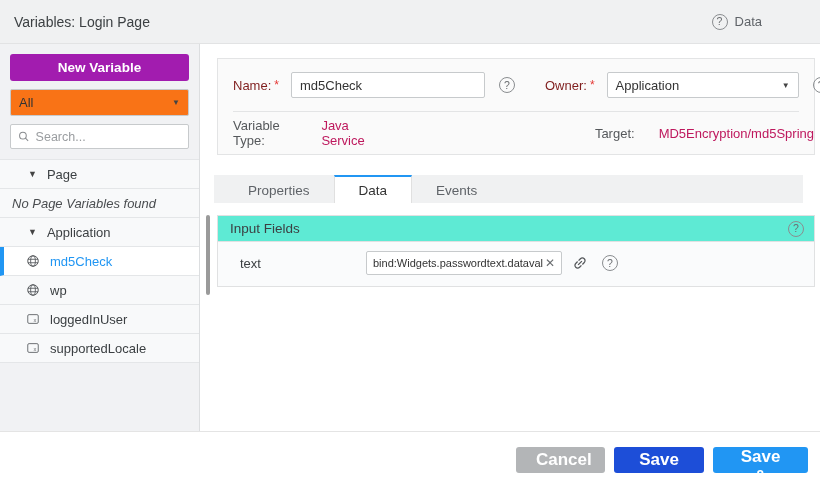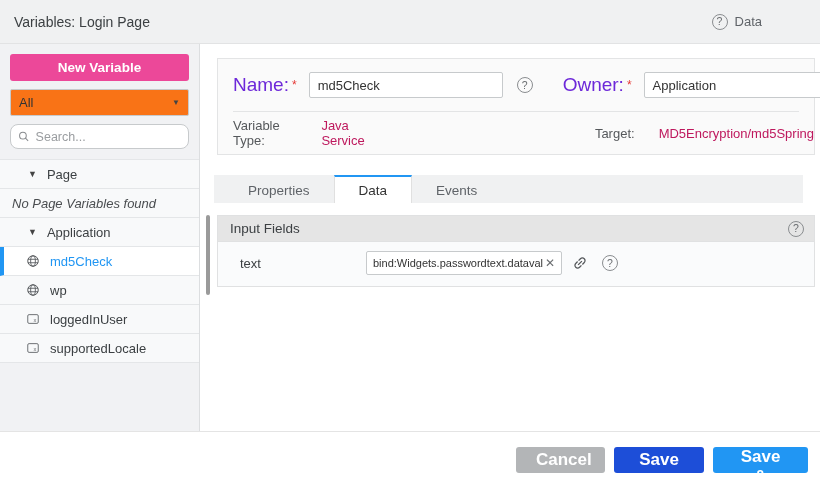--- a/index.html
+++ b/index.html
@@ -17,30 +17,30 @@
   .qicon { display:inline-flex; align-items:center; justify-content:center;
            width:16px; height:16px; border:1.3px solid #8a8d90; border-radius:50%;
            font-size:10.5px; color:#6a6d70; line-height:1; flex:0 0 auto; }
 
   
   .body { position:absolute; top:44px; left:0; width:820px; height:387px; display:flex; }
 
   
   .sidebar { width:200px; height:100%; background:#f1f2f4; border-right:1px solid #dcdee0;
              display:flex; flex-direction:column; }
-  .btn-new { margin:10px 10px 8px 10px; height:27px; background:#ec4899; color:#fff;
+  .btn-new { margin:10px 10px 8px 10px; height:27px; background:#a21caf; color:#fff;
              border:none; border-radius:3px; font-size:13.5px; font-weight:bold;
              font-family:inherit; cursor:pointer; }
   .filter-select { margin:0 10px 8px 10px; height:27px; background:#f97316;
                    border:1px solid #c7cacc; border-radius:2px; display:flex;
                    align-items:center; justify-content:space-between; padding:0 8px;
                    font-size:13px; color:#333; cursor:pointer; }
   .caret { font-size:8px; color:#444; }
   .search-wrap { margin:0 10px 10px 10px; height:25px; background:#fff;
-                 border:1px solid #c7cacc; border-radius:8px; display:flex;
+                 border:1px solid #c7cacc; border-radius:2px; display:flex;
                  align-items:center; padding:0 7px; gap:6px; }
   .search-wrap input { border:none; outline:none; width:100%; font-size:12.5px;
                        font-family:inherit; color:#333; background:transparent; }
   .search-wrap input::placeholder { color:#9a9da0; }
   .tree { background:#f8f9fa; border-top:1px solid #e4e6e8; }
   .tree-row { height:29px; display:flex; align-items:center; gap:10px;
               border-bottom:1px solid #e4e6e8; font-size:13px; color:#3c4043; }
   .tree-group { padding-left:28px; cursor:pointer; }
   .tree-group .caret { font-size:9px; }
   .tree-empty { padding-left:12px; font-style:italic; color:#4a4d50; cursor:default; }
@@ -54,21 +54,21 @@
   .divider { width:14px; height:100%; background:#fff; position:relative; }
   .vthumb { position:absolute; left:6px; top:171px; width:4px; height:80px;
             background:#9a9a9a; border-radius:2px; cursor:pointer; }
 
   
   .main { flex:1; height:100%; background:#fff; position:relative; }
 
   .form-box { position:absolute; top:14px; left:3px; right:5px; height:97px;
               background:#fafafa; border:1px solid #e3e4e5; }
   .form-row1 { height:52px; display:flex; align-items:center; padding-left:15px; }
-  .flabel { font-size:19px; color:#6d28d9; }
+  .flabel { font-size:13px; color:#7f1d1d; }
   .req { color:#e53935; margin-left:3px; font-size:12px; }
   .name-input { margin-left:12px; width:194px; height:26px; border:1px solid #c7cacc;
                 border-radius:2px; background:#fff; font-size:13px; font-family:inherit;
                 color:#333; padding:0 8px; outline:none; }
   .help-inline { margin-left:14px; }
   .owner-wrap { margin-left:30px; display:flex; align-items:center; }
   .owner-select { margin-left:12px; width:192px; height:26px; background:#fff;
                   border:1px solid #c7cacc; border-radius:2px; display:flex;
                   align-items:center; justify-content:space-between; padding:0 8px;
                   font-size:13px; color:#333; cursor:pointer; }
@@ -82,21 +82,21 @@
   
   .tabbar { position:absolute; top:131px; left:0; right:17px; height:28px;
             background:#f0f1f2; display:flex; align-items:stretch; padding-left:10px; }
   .tab { padding:0 24px; display:flex; align-items:center; font-size:13.5px;
          color:#5f6368; cursor:pointer; border-top:2px solid transparent; }
   .tab.active { background:#fff; color:#333; border-top:2px solid #2196f3;
                 border-left:1px solid #e0e0e0; border-right:1px solid #e0e0e0; }
 
   
   .section { position:absolute; top:171px; left:3px; right:5px; border:1px solid #e0e1e2; }
-  .section-header { height:26px; background:#e5e5e5; display:flex; align-items:center;
+  .section-header { height:26px; background:#5eead4; display:flex; align-items:center;
                     justify-content:space-between; padding:0 10px 0 12px;
                     border-bottom:1px solid #e0e1e2; }
   .section-title { font-size:13.5px; color:#3c4043; }
   .section-body { background:#fafbfc; padding:8px 0 10px 0; }
   .if-row { display:flex; align-items:center; height:26px; }
   .if-label { width:148px; padding-left:22px; font-size:13px; color:#3c4043; }
   .bind-wrap { width:196px; height:24px; border:1px solid #c7cacc; border-radius:2px;
                background:#fff; display:flex; align-items:center; padding:0 4px 0 6px; }
   .bind-wrap input { border:none; outline:none; flex:1; font-size:11px;
                      font-family:inherit; color:#333; background:transparent; min-width:0; }

